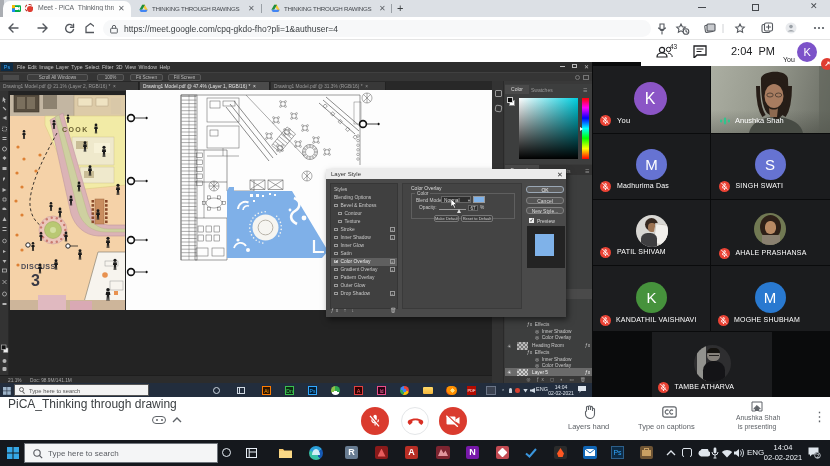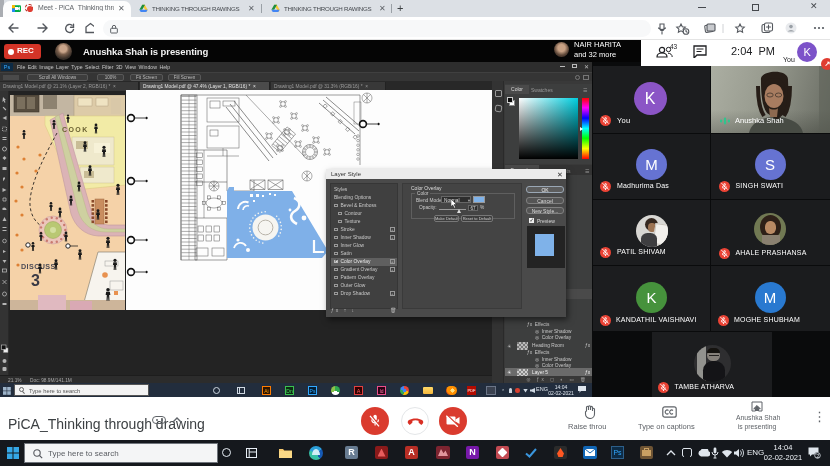--- a/index.html
+++ b/index.html
@@ -63,20 +63,21 @@
     </g>
     <g stroke="#54585e" stroke-width="1.3" fill="none">
       <path d="M80 11.5V6L84.5 2.5 89 6v5.5z"></path>
     </g>
   </svg>
   <div class="abs" style="left:103px;top:19px;width:548px;height:17px;background:#f7f8f9;border-radius:9px;top:3px"></div>
   <svg class="abs" style="left:110px;top:7px" width="8" height="10" viewBox="0 0 12 14">
     <rect x="1" y="6" width="10" height="7" rx="1" fill="none" stroke="#54585e" stroke-width="1.4"></rect>
     <path d="M3.5 6V4a2.5 2.5 0 0 1 5 0v2" fill="none" stroke="#54585e" stroke-width="1.4"></path>
   </svg>
+  <div class="abs" style="left:124px;top:6.5px;font-size:8.5px;color:#3c4043;letter-spacing:0px">https://meet.google.com/cpq-gkdo-fho?pli=1&amp;authuser=4</div>
 
   <svg class="abs" style="left:655px;top:5px" width="170px" height="13" viewBox="0 0 170 13">
     <g stroke="#54585e" stroke-width="1.1" fill="none" stroke-linecap="round">
       <path d="M7 2v4.5a2 2 0 0 1-4 0V2z M1.5 6a5 5 0 0 0 7 0 M5 9.5V12" transform="translate(2 0)"></path>
       <path d="M26 2l1.3 2.7 3 .4-2.2 2.1.5 3-2.6-1.4-2.6 1.4.5-3-2.2-2.1 3-.4z" fill="none"></path>
       <circle cx="31" cy="9.5" r="2.8" fill="#fff"></circle>
       <path d="M31 8v1.5l1.2.7"></path>
       <rect x="50" y="3" width="8" height="7" rx="1" transform="rotate(-8 54 6)"></rect>
       <rect x="52" y="2" width="8" height="7" rx="1" fill="#c8cace" stroke="#54585e"></rect>
       <path d="M85 2l1.3 2.7 3 .4-2.2 2.1.5 3-2.6-1.4-2.6 1.4.5-3-2.2-2.1 3-.4z"></path>
@@ -89,33 +90,20 @@
       <g fill="#54585e" stroke="none">
         <circle cx="160" cy="6" r="1.1"></circle>
             <circle cx="164" cy="6" r="1.1"></circle>
             <circle cx="168" cy="6" r="1.1"></circle>
       </g>
     </g>
     <line x1="68" y1="2" x2="68" y2="11" stroke="#d0d2d5" stroke-width="1"></line>
   </svg>
 </div>
 
-<div class="abs" id="meethead" style="left:0;top:40px;width:830px;height:22px;background:#050505">
-
-  <div class="abs" style="left:4px;top:4px;width:37px;height:15px;background:#d33427;border-radius:3px"></div>
-  <div class="abs" style="left:8px;top:8.5px;width:6px;height:6px;border-radius:50%;background:#fff"></div>
-  <div class="abs" style="left:17px;top:6px;font-size:8px;font-weight:bold;color:#fff">REC</div>
-
-  <div class="abs" style="left:55px;top:2.5px;width:17px;height:17px;border-radius:50%;background:radial-gradient(circle at 48% 34%,#caa58a 0 24%,#7a5f4c 40%,#3a3029 68%,#26211d)"></div>
-  <div class="abs" style="left:83px;top:6px;font-size:9.5px;font-weight:bold;color:#f2f2f2;letter-spacing:-.1px">Anushka Shah is presenting</div>
-
-  <div class="abs" style="left:554px;top:1.5px;width:15px;height:15px;border-radius:50%;background:radial-gradient(circle at 50% 40%,#c8a184 0 30%,#5a4436 62%,#2e241d)"></div>
-  <div class="abs" style="left:574px;top:0px;font-size:7.5px;color:#fff;white-space:nowrap">NAIR HARITA</div>
-  <div class="abs" style="left:574px;top:10px;font-size:7.5px;color:#fff;white-space:nowrap">and 32 more</div>
-</div>
 <div class="abs" id="meethead-white" style="left:641px;top:40px;width:189px;height:26px;background:#fff;z-index:5">
   <svg class="abs" style="left:14px;top:4px" width="22" height="15" viewBox="0 0 22 15">
     <g fill="none" stroke="#202124" stroke-width="1.2">
       <circle cx="7" cy="6" r="2.6"></circle>
       <path d="M2 13c0-2.6 2.2-4 5-4s5 1.4 5 4z"></path>
       <circle cx="13.5" cy="5.5" r="2.2" stroke-width="1"></circle>
       <path d="M13 9.2c2.4.1 4.2 1.4 4.2 3.8" stroke-width="1"></path>
     </g>
     <text x="15" y="5" font-size="6.5" fill="#202124" font-family="Liberation Sans">43</text>
   </svg>
@@ -958,21 +946,21 @@
         <g fill="#31c48d">
           <rect x="0" y="2.5" width="2.2" height="3" rx="1"></rect>
           <rect x="3.9" y="0.5" width="2.2" height="7" rx="1.1"></rect>
           <rect x="7.8" y="2.5" width="2.2" height="3" rx="1"></rect>
         </g>
       </svg>
   <div class="abs" style="left:143px;top:54px;font-size:7.5px;color:#fff">Anushka Shah</div>
 </div>
 
 <div class="abs" id="meetbar" style="left:0;top:397px;width:830px;height:43px;background:#fff">
-  <div class="abs" style="left:8px;top:19px;font-size:14px;color:#3c4043">PiCA_Thinking through drawing</div>
+  <div class="abs" style="left:8px;top:0;font-size:12px;color:#3c4043">PiCA_Thinking through drawing</div>
   <div class="abs" style="left:152px;top:19px;width:14px;height:8px;border:1px solid #5f6368;border-radius:4px">
     <div class="abs" style="left:2.5px;top:2px;width:2px;height:2px;border-radius:50%;background:#5f6368"></div>
     <div class="abs" style="left:7.5px;top:2px;width:2px;height:2px;border-radius:50%;background:#5f6368"></div>
   </div>
   <svg class="abs" style="left:172px;top:19px" width="10" height="7" viewBox="0 0 10 7">
         <path d="M1 6l4-4 4 4" fill="none" stroke="#5f6368" stroke-width="1.4"></path>
       </svg>
 
   <div class="abs" style="left:361px;top:407px;top:10px;width:28px;height:28px;border-radius:50%;background:#da3b2e"></div>
   <svg class="abs" style="left:368px;top:16px" width="14" height="15" viewBox="0 0 14 15">
@@ -994,21 +982,21 @@
   <svg class="abs" style="left:445px;top:17px" width="16" height="13" viewBox="0 0 16 13">
     <rect x="1.5" y="2.5" width="9" height="8" rx="1" fill="#fff"></rect>
     <path d="M10.5 5.5l4-2.5v7l-4-2.5z" fill="#fff"></path>
     <line x1="2" y1="1" x2="13.5" y2="12" stroke="#da3b2e" stroke-width="1.7"></line>
     <line x1="1.3" y1="1.8" x2="12.8" y2="12.8" stroke="#fff" stroke-width="1.3"></line>
   </svg>
 
   <svg class="abs" style="left:583px;top:8px" width="13" height="14" viewBox="0 0 13 14">
     <path d="M3.5 6V2.2a1 1 0 0 1 2 0V5 1.8a1 1 0 0 1 2 0V5 2.4a1 1 0 0 1 2 0V6 4.2a1 1 0 0 1 2 0V9a4.5 4.5 0 0 1-9 0V7a1 1 0 0 1 1-1z" fill="none" stroke="#5f6368" stroke-width="1.1"></path>
   </svg>
-  <div class="abs" style="left:568px;top:25px;font-size:7.5px;color:#5f6368">Raise throu</div>
+  <div class="abs" style="left:568px;top:25px;font-size:7.5px;color:#5f6368">Layers hand</div>
 
   <svg class="abs" style="left:662px;top:9px" width="15" height="12" viewBox="0 0 15 12">
     <rect x=".8" y=".8" width="13.4" height="10.4" rx="2" fill="none" stroke="#5f6368" stroke-width="1.2"></rect>
     <path d="M6.5 4.5a2 2 0 1 0 0 3M11 4.5a2 2 0 1 0 0 3" fill="none" stroke="#5f6368" stroke-width="1.1"></path>
   </svg>
   <div class="abs" style="left:638px;top:25px;font-size:7.5px;color:#5f6368">Type on captions</div>
 
   <svg class="abs" style="left:751px;top:4px" width="12" height="11" viewBox="0 0 12 11">
     <path d="M1 1h10v9H7.5V7.8h1.8L6 4.5 2.7 7.8h1.8V10H1z" fill="none" stroke="#5f6368" stroke-width="1"></path>
     <path d="M6 4.5L2.7 7.8h1.8V10h3V7.8h1.8z" fill="#5f6368"></path>

